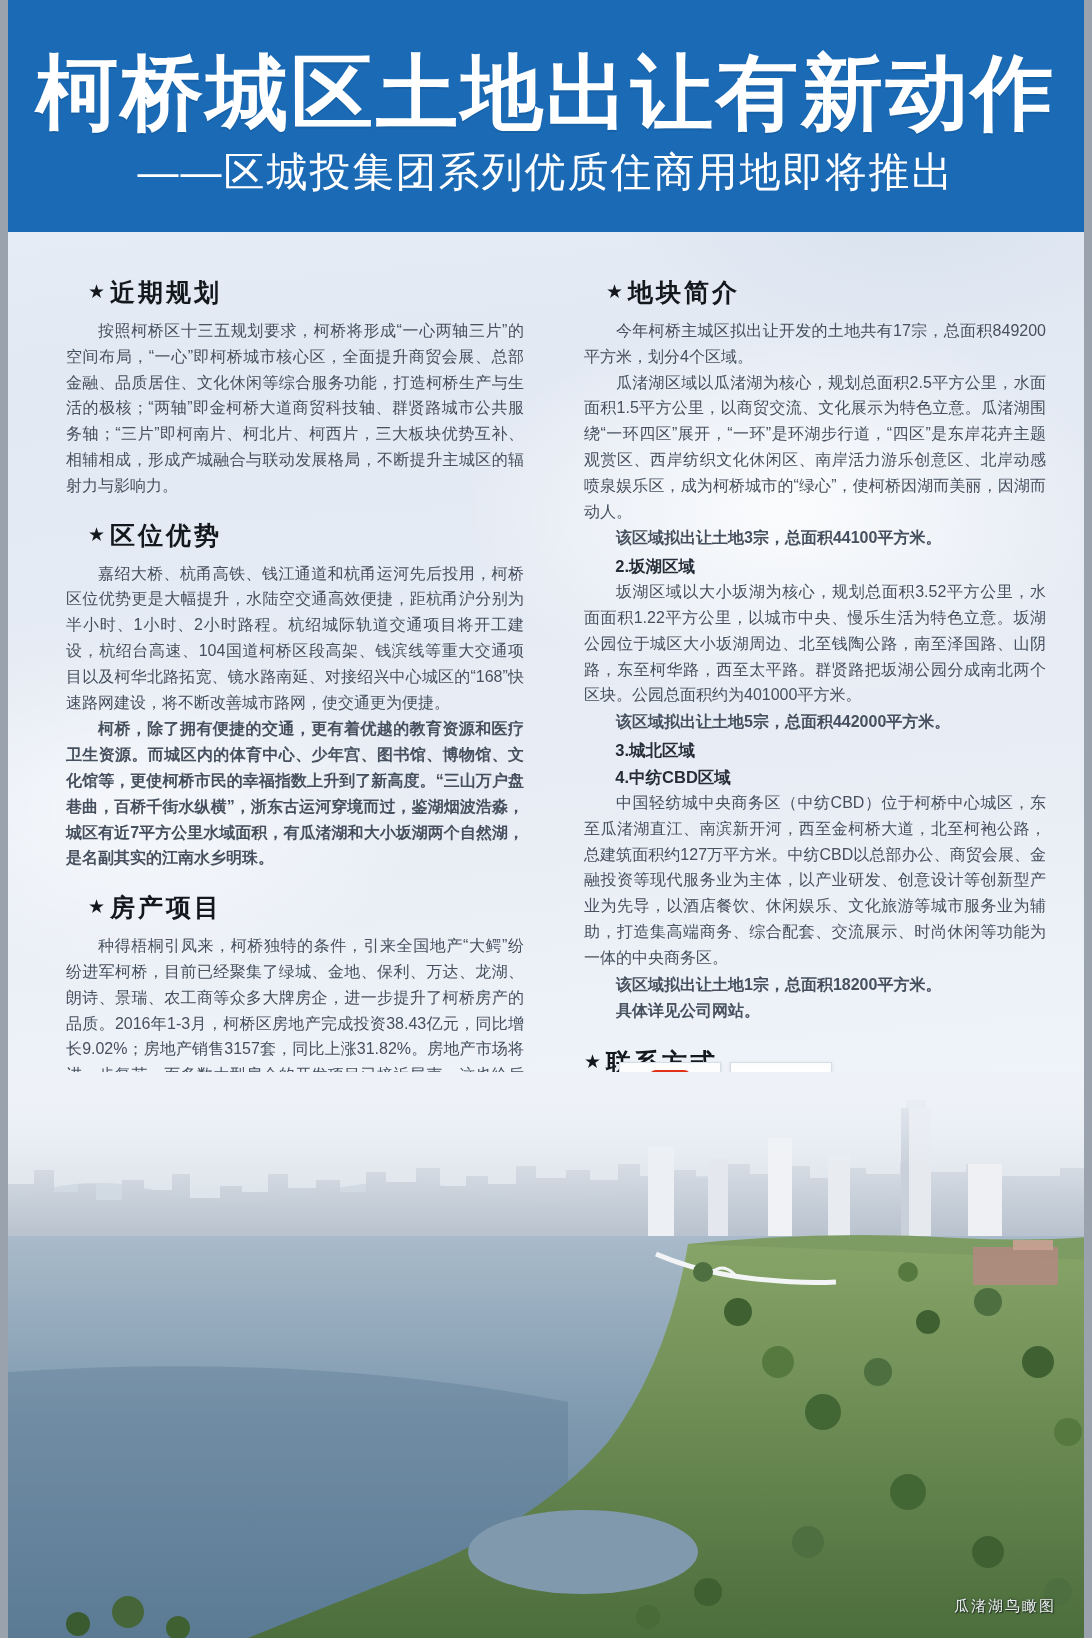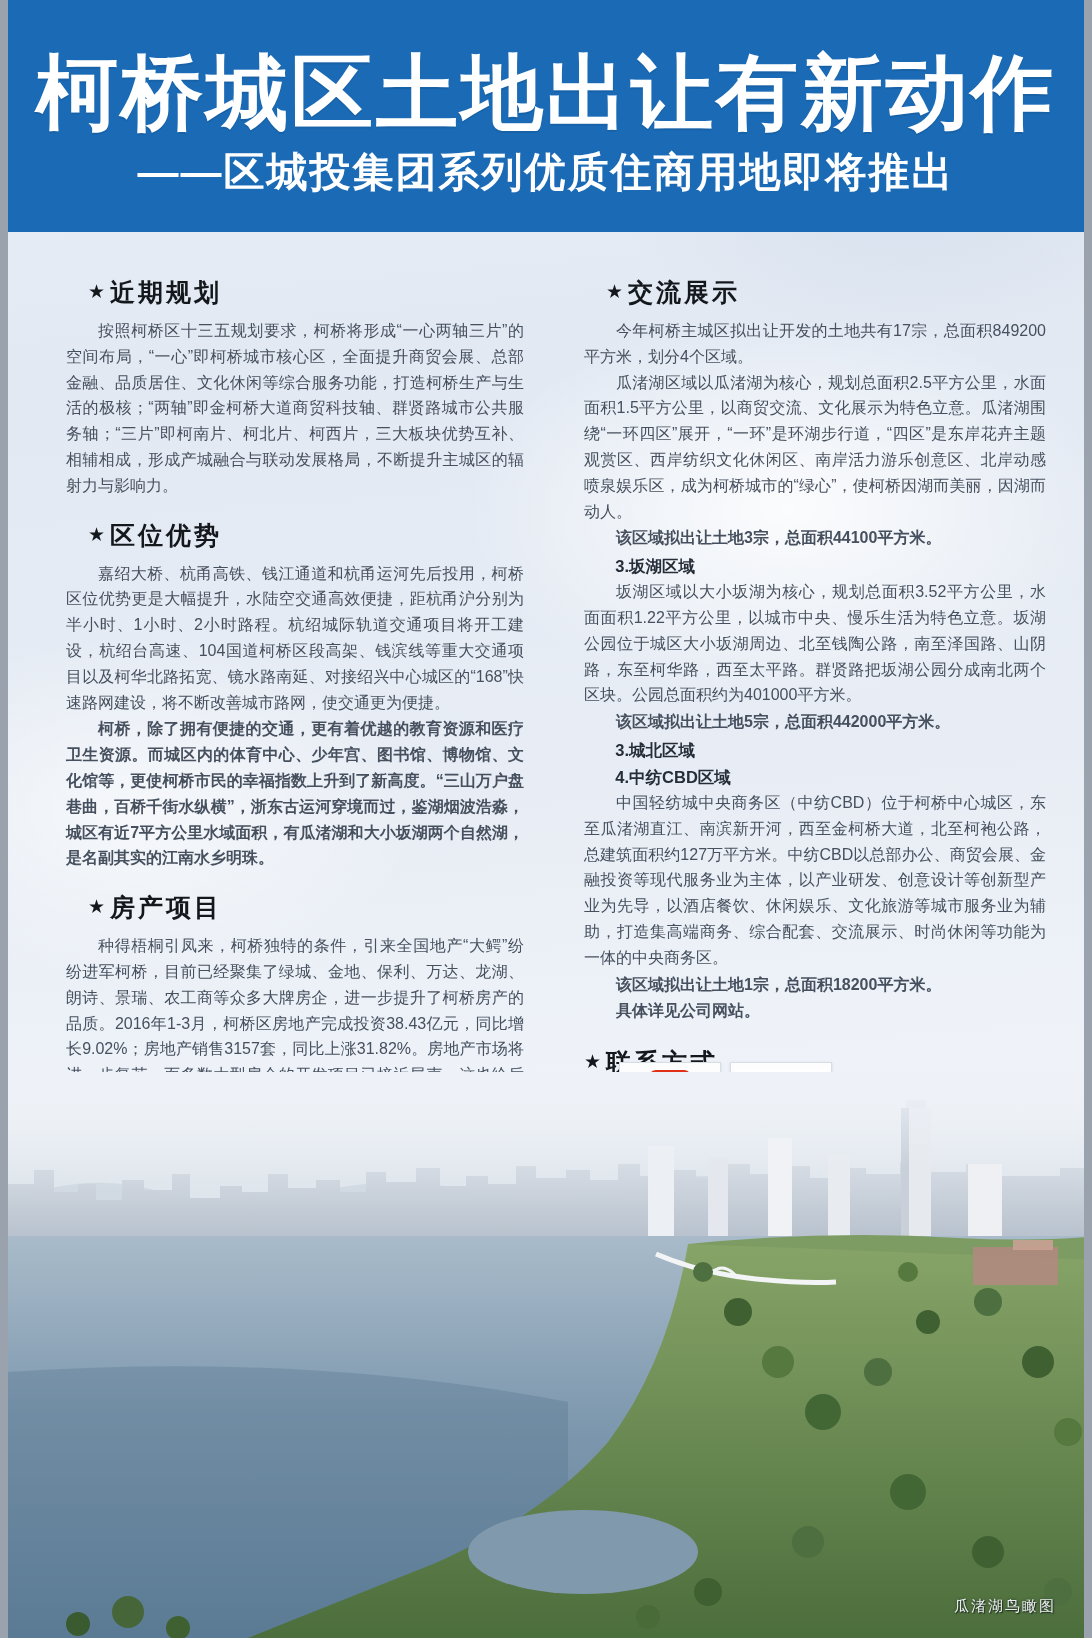--- a/index.html
+++ b/index.html
@@ -8,21 +8,21 @@
     background:linear-gradient(175deg,#eaf0f8 0%,#e2e9f3 22%,#e8edf5 48%,#f1f5fa 72%,#f4f7fb 100%);
     font-family:"Liberation Sans","DejaVu Sans",sans-serif;
   }
   .cloud{position:absolute;border-radius:50%;pointer-events:none;}
   .cloud.c1{left:430px;top:300px;width:700px;height:420px;background:radial-gradient(ellipse at center,rgba(255,255,255,.85),rgba(255,255,255,0) 65%);}
   .cloud.c2{left:-180px;top:620px;width:620px;height:380px;background:radial-gradient(ellipse at center,rgba(255,255,255,.6),rgba(255,255,255,0) 65%);}
   .cloud.c3{left:600px;top:40px;width:600px;height:300px;background:radial-gradient(ellipse at center,rgba(205,216,232,.55),rgba(255,255,255,0) 70%);}
 
   .header{position:absolute;left:0;top:0;width:100%;height:232px;background:#1a6ab6;text-align:center;color:#fff;}
   .header .title{margin-top:50px;font-size:82px;line-height:86px;font-weight:900;letter-spacing:3px;text-shadow:0 2px 0 rgba(0,0,0,.08);}
-  .header .subtitle{margin-top:14px;font-size:41px;line-height:44px;font-weight:700;letter-spacing:2px;}
+  .header .subtitle{margin-top:14px;font-size:41px;line-height:44px;font-weight:400;letter-spacing:2px;}
 
   .col{position:absolute;top:270px;}
   .col-left{left:58px;width:458px;}
   .col-right{left:576px;width:462px;}
 
   .sec-heading{font-size:25px;font-weight:800;color:#14181d;letter-spacing:3px;margin:20px 0 9px 22px;}
   .sec-heading:first-child{margin-top:6px;}
   .star{font-size:19px;vertical-align:3px;margin-right:5px;letter-spacing:0;}
   .body p{margin:0;font-size:16px;line-height:25.8px;color:#46505e;text-align:justify;text-indent:2em;}
   .body p + p{margin-top:1px;font-weight:bold;}
@@ -75,31 +75,31 @@
       <p>种得梧桐引凤来，柯桥独特的条件，引来全国地产“大鳄”纷纷进军柯桥，目前已经聚集了绿城、金地、保利、万达、龙湖、朗诗、景瑞、农工商等众多大牌房企，进一步提升了柯桥房产的品质。2016年1-3月，柯桥区房地产完成投资38.43亿元，同比增长9.02%；房地产销售3157套，同比上涨31.82%。房地产市场将进一步复苏，而多数大型房企的开发项目已接近尾声，这也给后来的房企提供了更多的机会。</p>
     </div>
 
     <div class="sec-heading"><span class="star">★</span><span>集团职能</span></div>
     <div class="body">
       <p>区城投集团作为区政府直属的国有公司，主要承担城市建设融资、城市基础设施建设、土地开发等职能，负责城区安置房建设，市政道路、景观园林、公建项目建设，土地储备出让等工作。集团下辖一级子公司5家、二级子公司2家。到2015年底，集团资产总额达333.31亿元。</p>
     </div>
   </div>
 
   <div class="col col-right">
-    <div class="sec-heading"><span class="star">★</span><span>交流展示</span></div>
+    <div class="sec-heading"><span class="star">★</span><span>地块简介</span></div>
     <div class="body">
       <p>今年柯桥主城区拟出让开发的土地共有17宗，总面积849200平方米，划分4个区域。</p>
     </div>
 
     <div class="body">
       <p>瓜渚湖区域以瓜渚湖为核心，规划总面积2.5平方公里，水面面积1.5平方公里，以商贸交流、文化展示为特色立意。瓜渚湖围绕“一环四区”展开，“一环”是环湖步行道，“四区”是东岸花卉主题观赏区、西岸纺织文化休闲区、南岸活力游乐创意区、北岸动感喷泉娱乐区，成为柯桥城市的“绿心”，使柯桥因湖而美丽，因湖而动人。</p>
       <p>该区域拟出让土地3宗，总面积44100平方米。</p>
     </div>
 
-    <div class="sub-title">3.坂湖区域</div>
+    <div class="sub-title">2.坂湖区域</div>
     <div class="body">
       <p>坂湖区域以大小坂湖为核心，规划总面积3.52平方公里，水面面积1.22平方公里，以城市中央、慢乐生活为特色立意。坂湖公园位于城区大小坂湖周边、北至钱陶公路，南至泽国路、山阴路，东至柯华路，西至太平路。群贤路把坂湖公园分成南北两个区块。公园总面积约为401000平方米。</p>
       <p>该区域拟出让土地5宗，总面积442000平方米。</p>
     </div>
 
     <div class="sub-title">3.城北区域</div>
 
     <div class="sub-title">4.中纺CBD区域</div>
     <div class="body">
       <p>中国轻纺城中央商务区（中纺CBD）位于柯桥中心城区，东至瓜渚湖直江、南滨新开河，西至金柯桥大道，北至柯袍公路，总建筑面积约127万平方米。中纺CBD以总部办公、商贸会展、金融投资等现代服务业为主体，以产业研发、创意设计等创新型产业为先导，以酒店餐饮、休闲娱乐、文化旅游等城市服务业为辅助，打造集高端商务、综合配套、交流展示、时尚休闲等功能为一体的中央商务区。</p>

